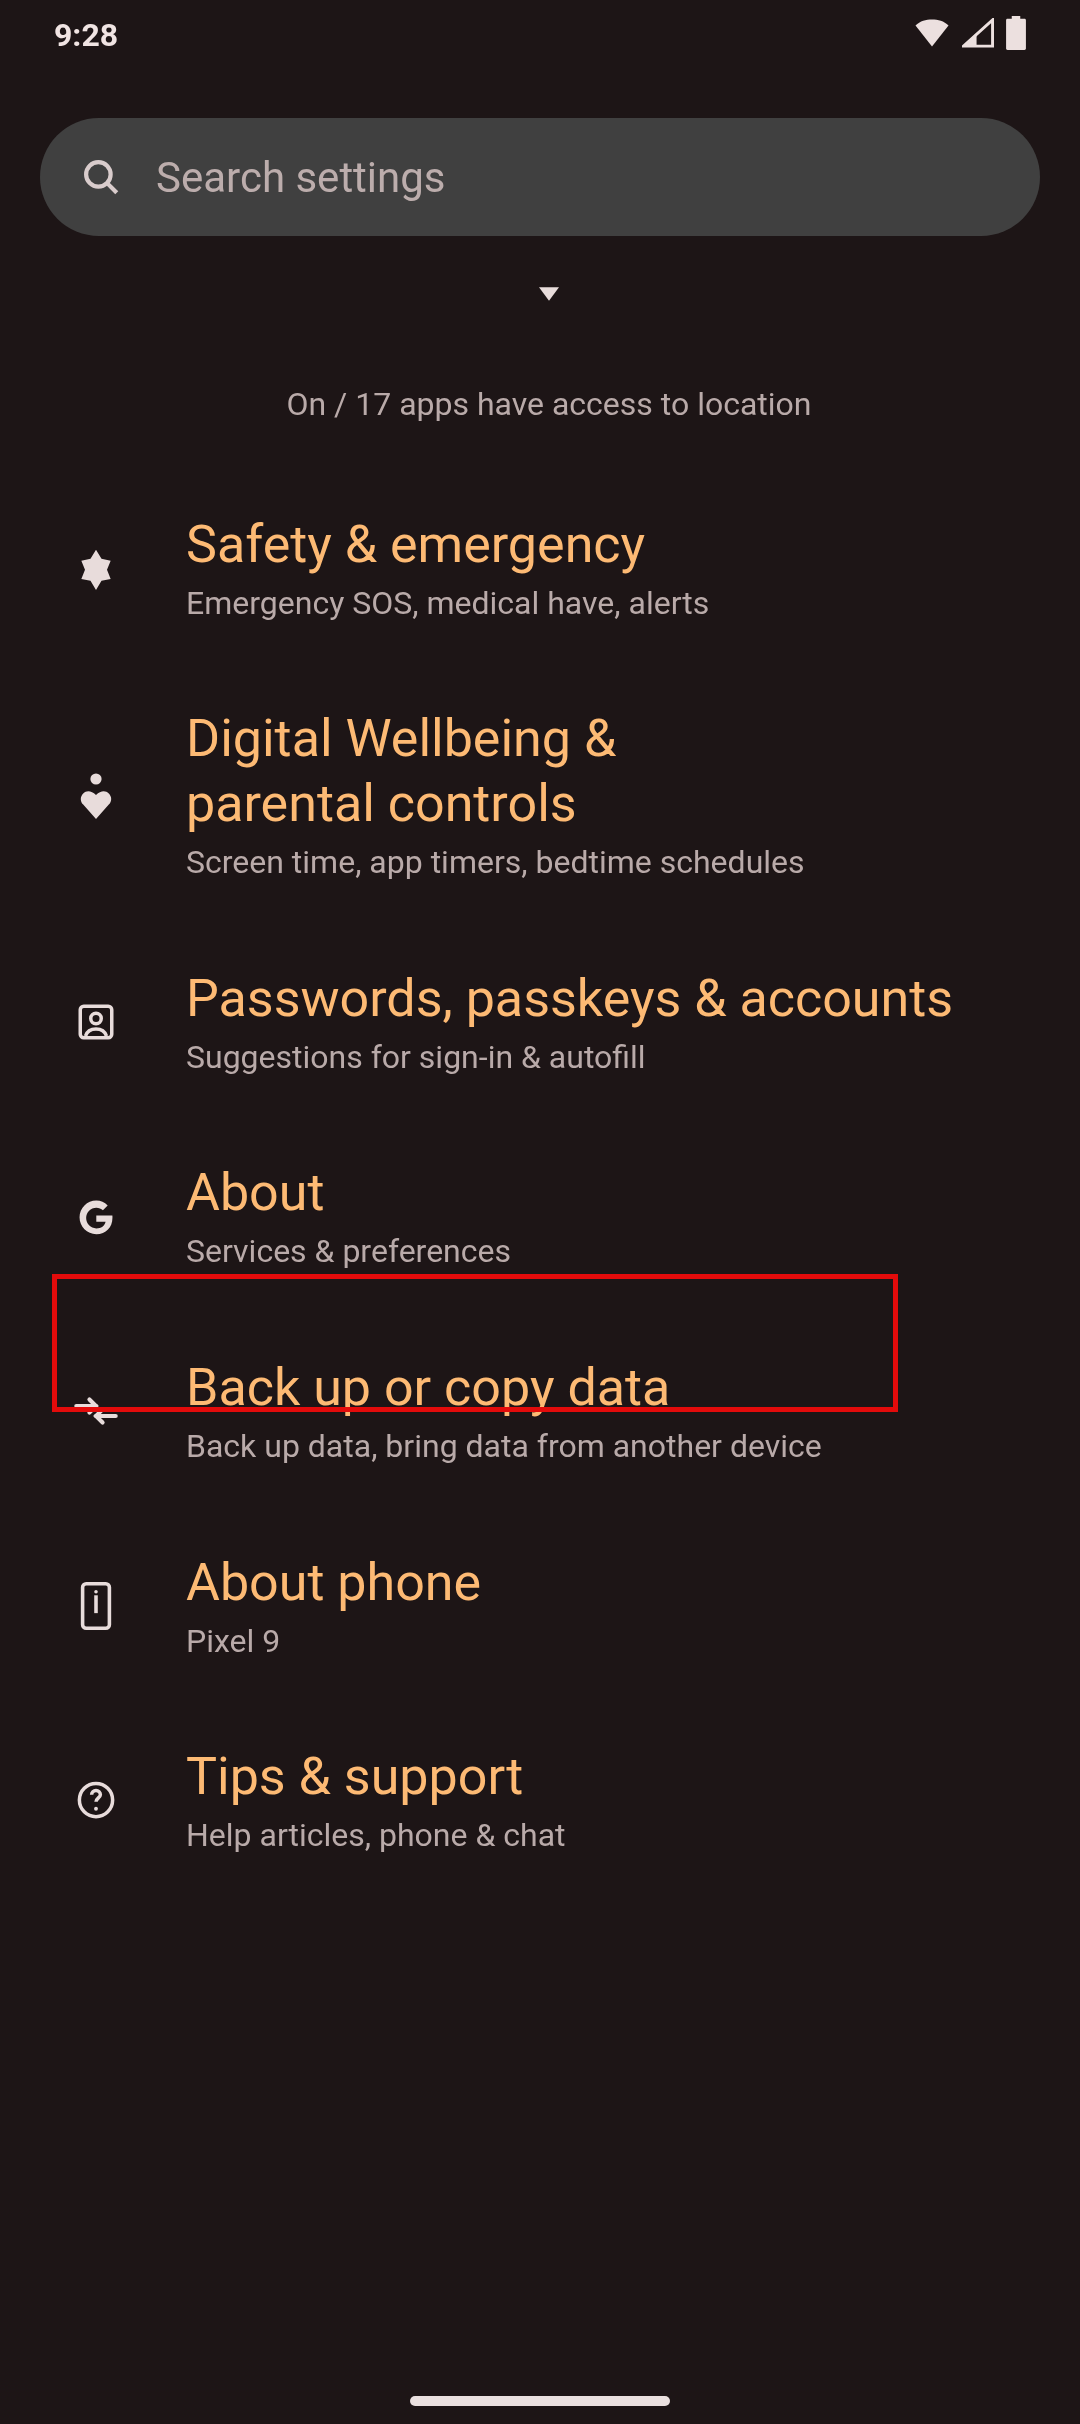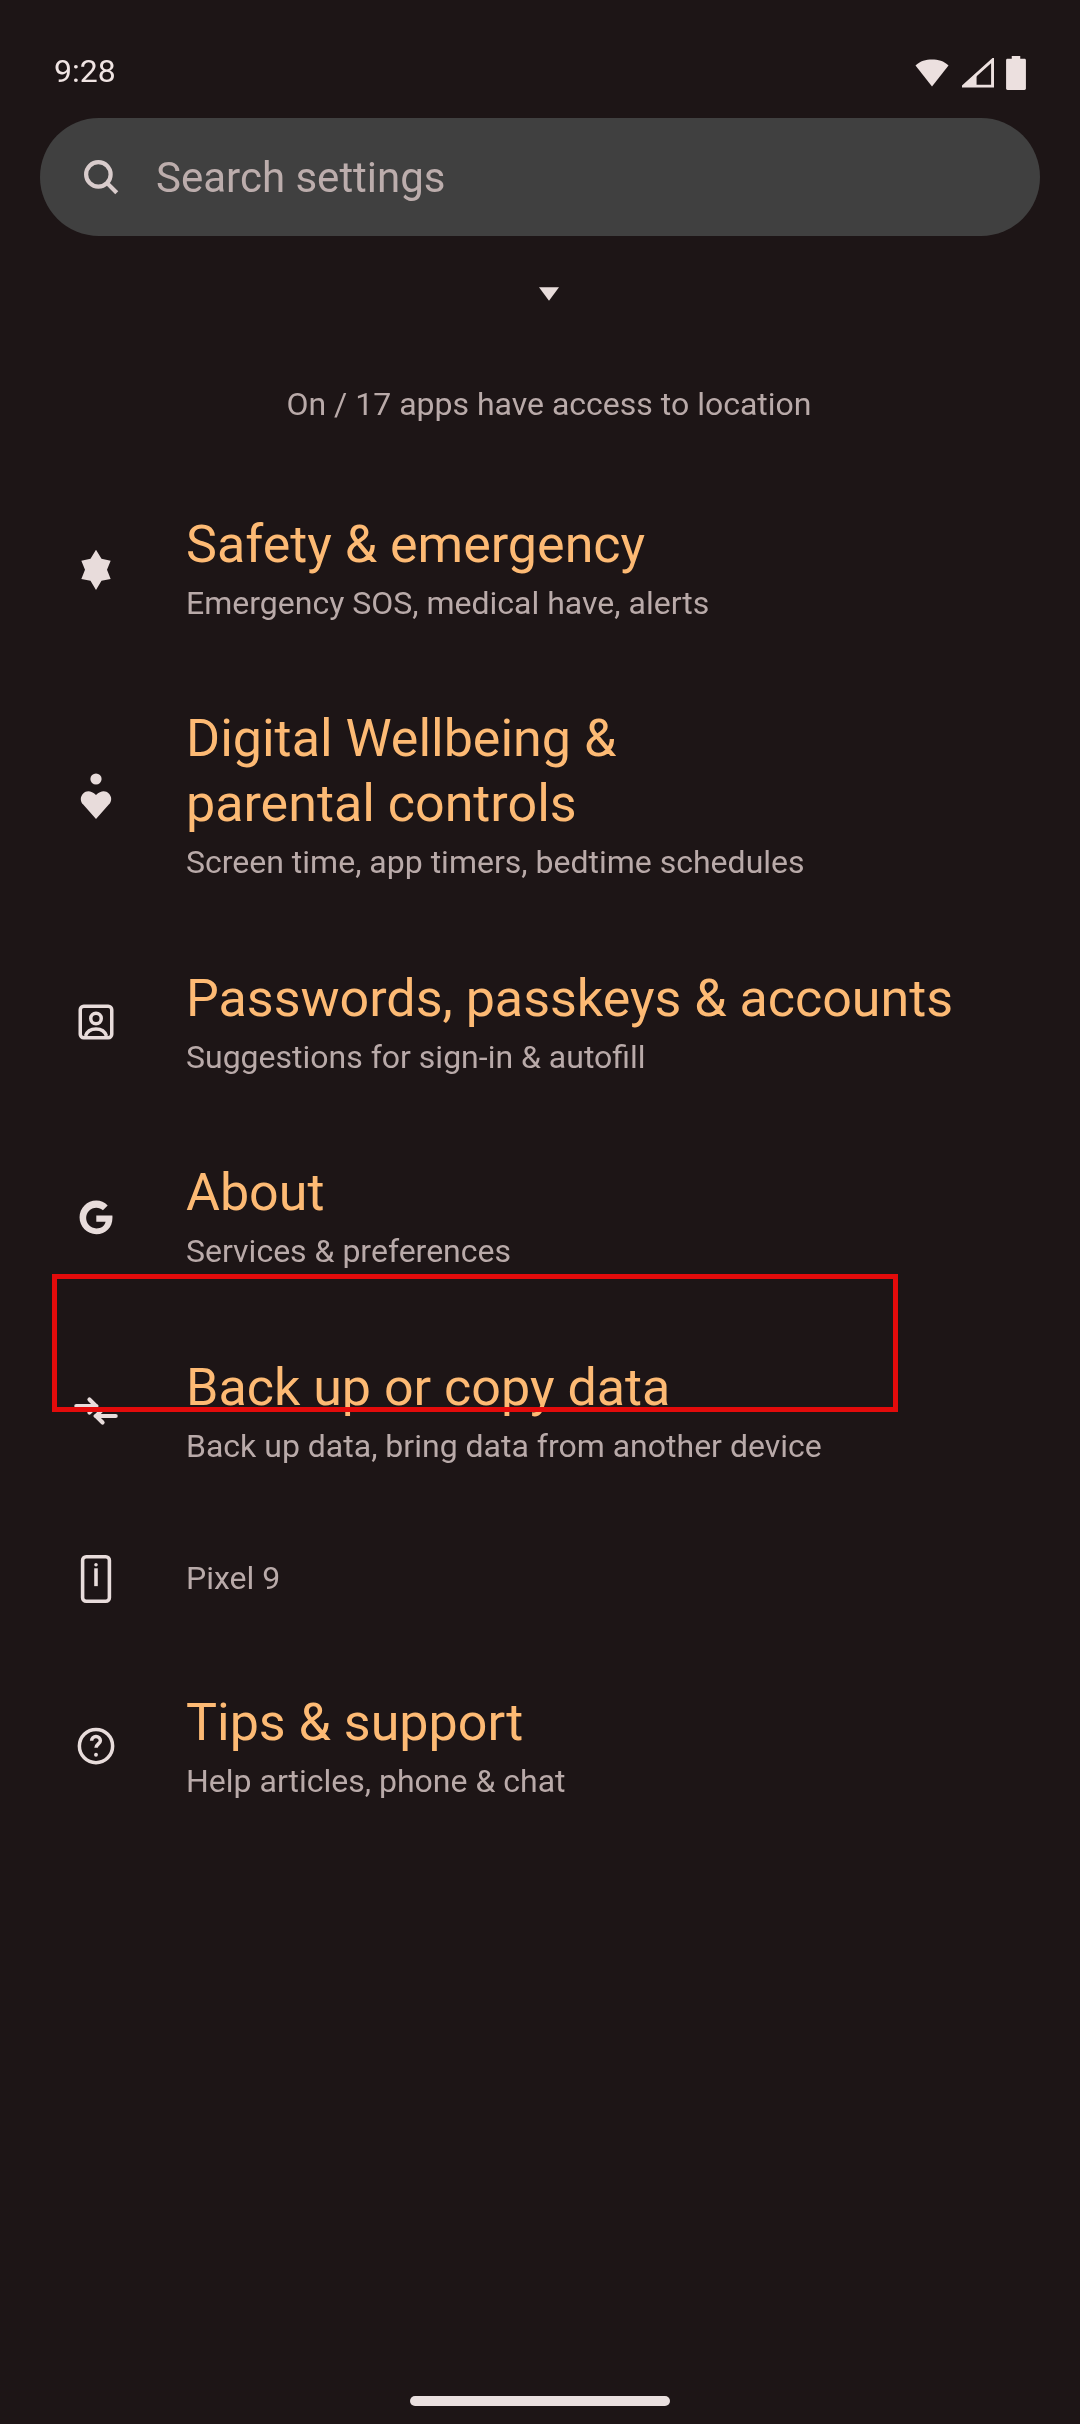--- a/index.html
+++ b/index.html
@@ -9,24 +9,24 @@
     background: #1d1516;
     font-family: Roboto, "Helvetica Neue", Arial, sans-serif;
     color: #ece0df;
     overflow: hidden;
     position: relative;
   }
   .status-bar {
     height: 90px;
     display: flex;
     justify-content: space-between;
-    align-items: flex-end;
-    padding: 0 54px;
+    align-items: flex-start;
+    padding: 16px 54px;
     font-size: 32px;
-    font-weight: 400;
+    font-weight: 700;
     color: #f0e4e3;
   }
   .status-right { display: flex; align-items: center; gap: 12px; }
   .search-container { padding: 28px 40px 0 40px; }
   .search-bar {
     background: #404040;
     border-radius: 70px;
     height: 118px;
     display: flex;
     align-items: center;
@@ -199,20 +199,21 @@
 
   <div class="item">
     <div class="item-icon">
       <svg width="34" height="50" viewBox="0 0 18 28" fill="none" stroke="#e8dcdb" stroke-width="2">
           <rect x="1.5" y="1.5" width="15" height="25" rx="2"></rect>
           <line x1="9" y1="8" x2="9" y2="18"></line>
           <circle cx="9" cy="6" r="1" fill="#e8dcdb" stroke="none"></circle>
         </svg>
     </div>
     <div class="item-text">
+      <div class="item-title">About phone</div>
       <div class="item-subtitle">Pixel 9</div>
     </div>
   </div>
 
   <div class="item">
     <div class="item-icon">
       <svg width="42" height="42" viewBox="0 0 24 24" fill="none" stroke="#e8dcdb" stroke-width="2">
           <circle cx="12" cy="12" r="9.5"></circle>
           <path d="M9.5 9a2.5 2.5 0 0 1 5 0c0 1.6-2.5 2-2.5 4"></path>
           <circle cx="12" cy="17" r="1.1" fill="#e8dcdb" stroke="none"></circle>

